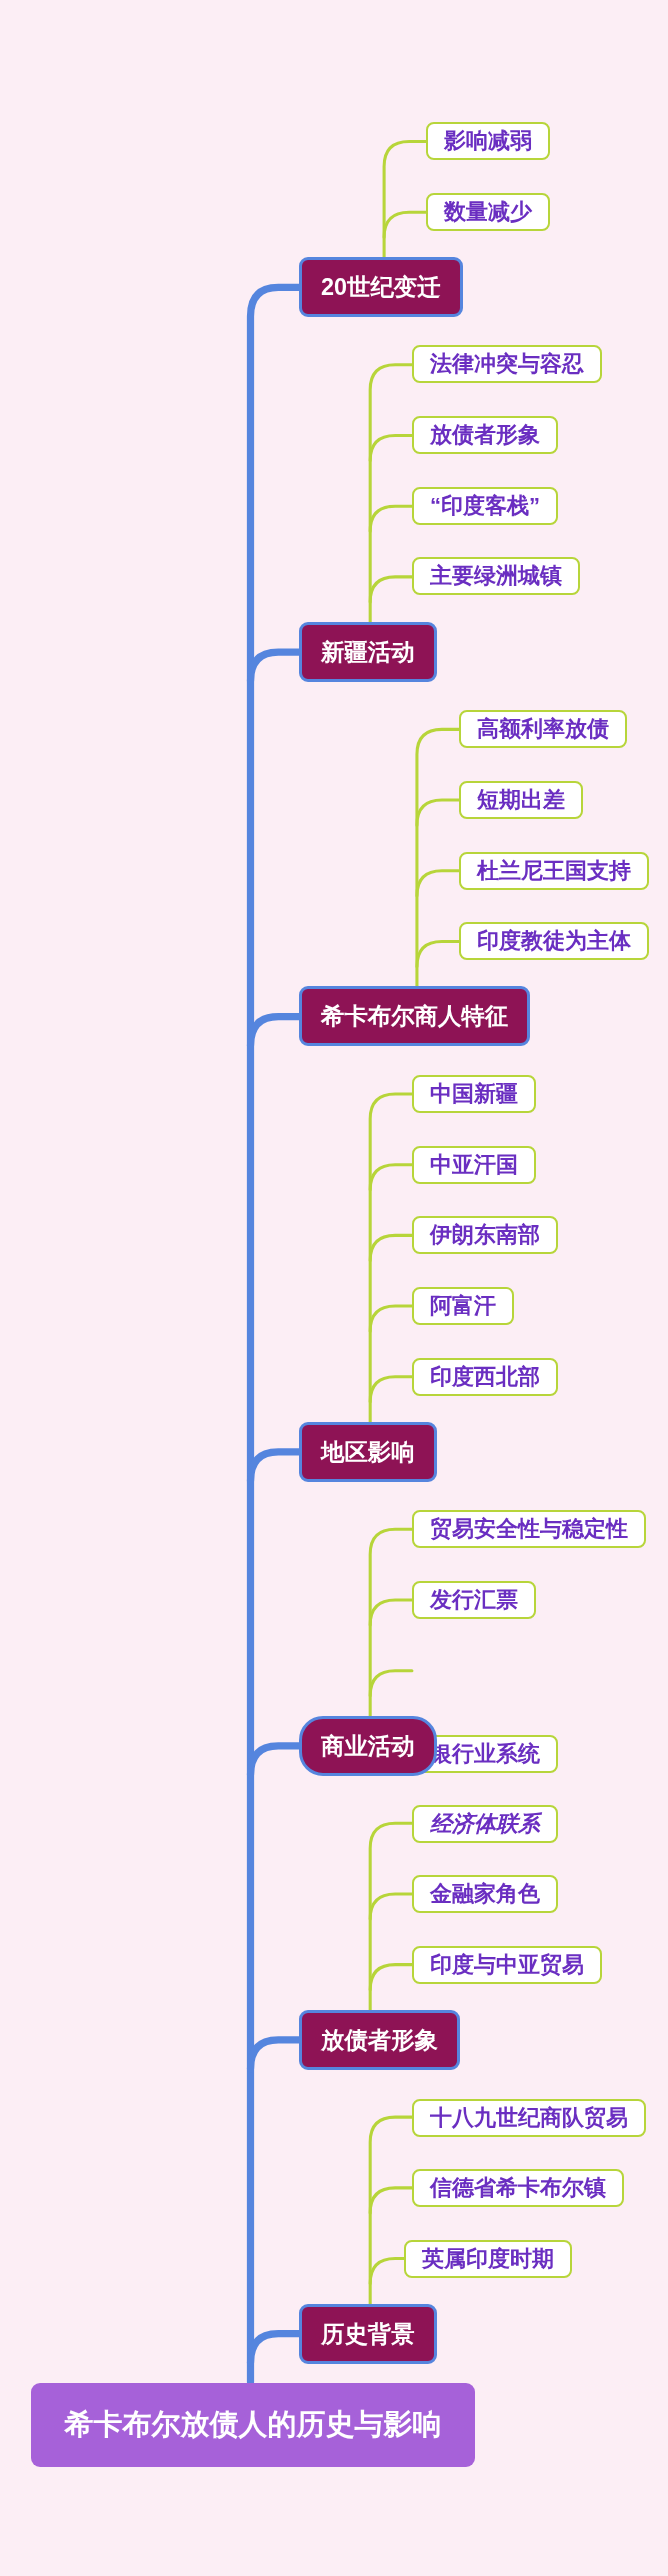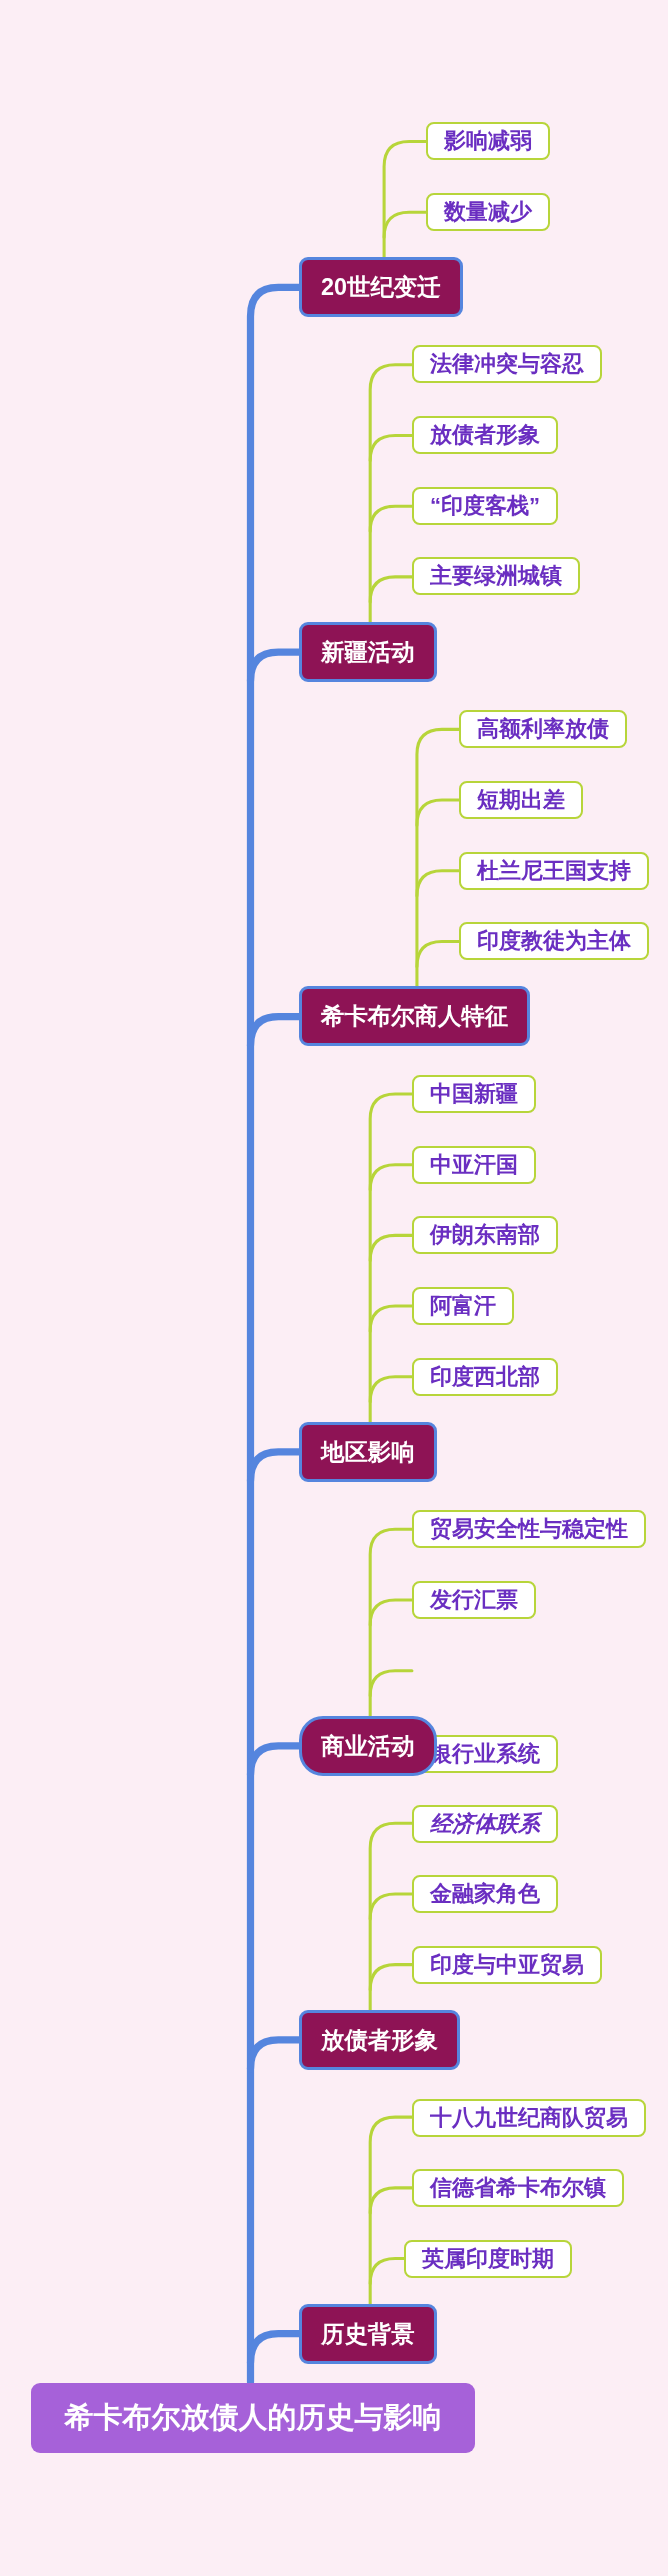--- a/index.html
+++ b/index.html
@@ -87,15 +87,15 @@
       <div class="node branch" style="left: 299px; top: 1746px; border-radius: 24px;">商业活动</div>
       <div class="node leaf" style="left: 412px; top: 1824px; font-style: italic;">经济体联系</div>
       <div class="node leaf" style="left: 412px; top: 1894px;">金融家角色</div>
       <div class="node leaf" style="left: 412px; top: 1965px;">印度与中亚贸易</div>
       <div class="node branch" style="left: 299px; top: 2040px;">放债者形象</div>
       <div class="node leaf" style="left: 412px; top: 2118px;">十八九世纪商队贸易</div>
       <div class="node leaf" style="left: 412px; top: 2188px;">信德省希卡布尔镇</div>
       <div class="node leaf" style="left: 404px; top: 2259px;">英属印度时期</div>
       <div class="node branch" style="left: 299px; top: 2334px; font-family: Liberation Mono, monospace;">历史背景</div>
     </div>
-  <div class="root-node" id="rootNode" style="left: 31px; width: 444px; height: 70px; top: 2383px;">希卡布尔放债人的历史与影响</div>
+  <div class="root-node" id="rootNode" style="left: 31px; width: 444px; height: 84px; top: 2383px;">希卡布尔放债人的历史与影响</div>
 </div>
 
 
 </body></html>

